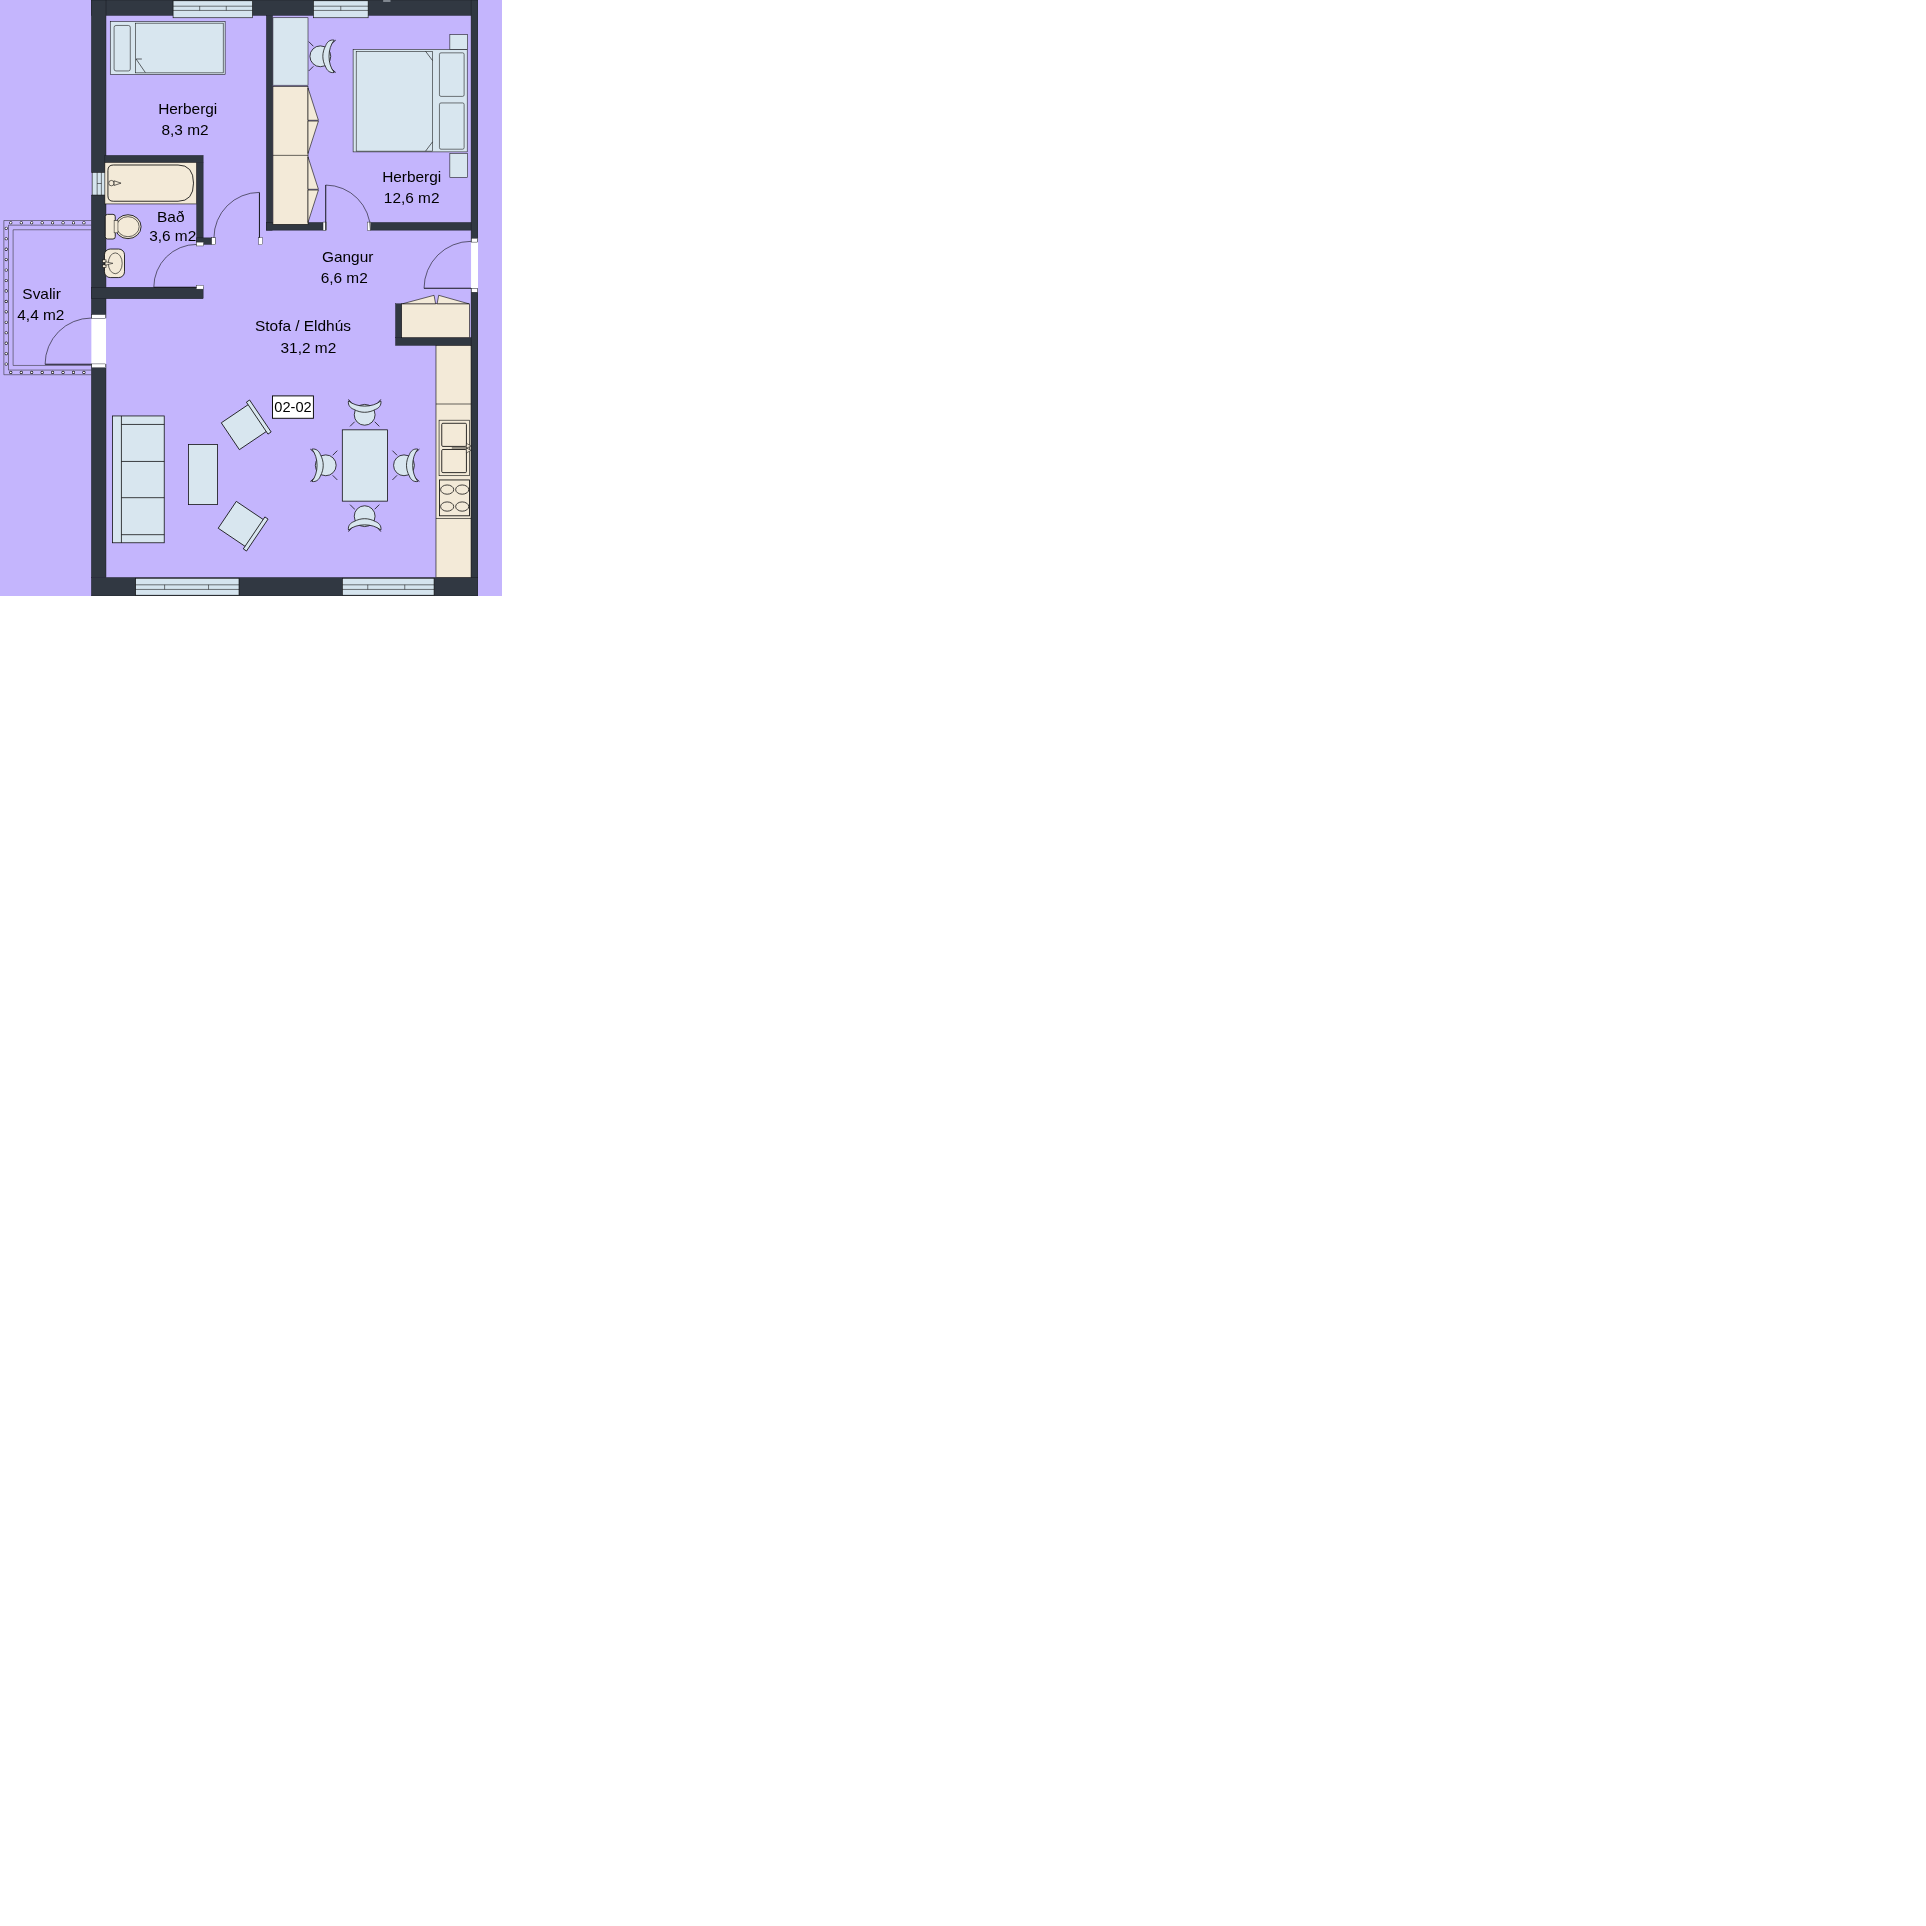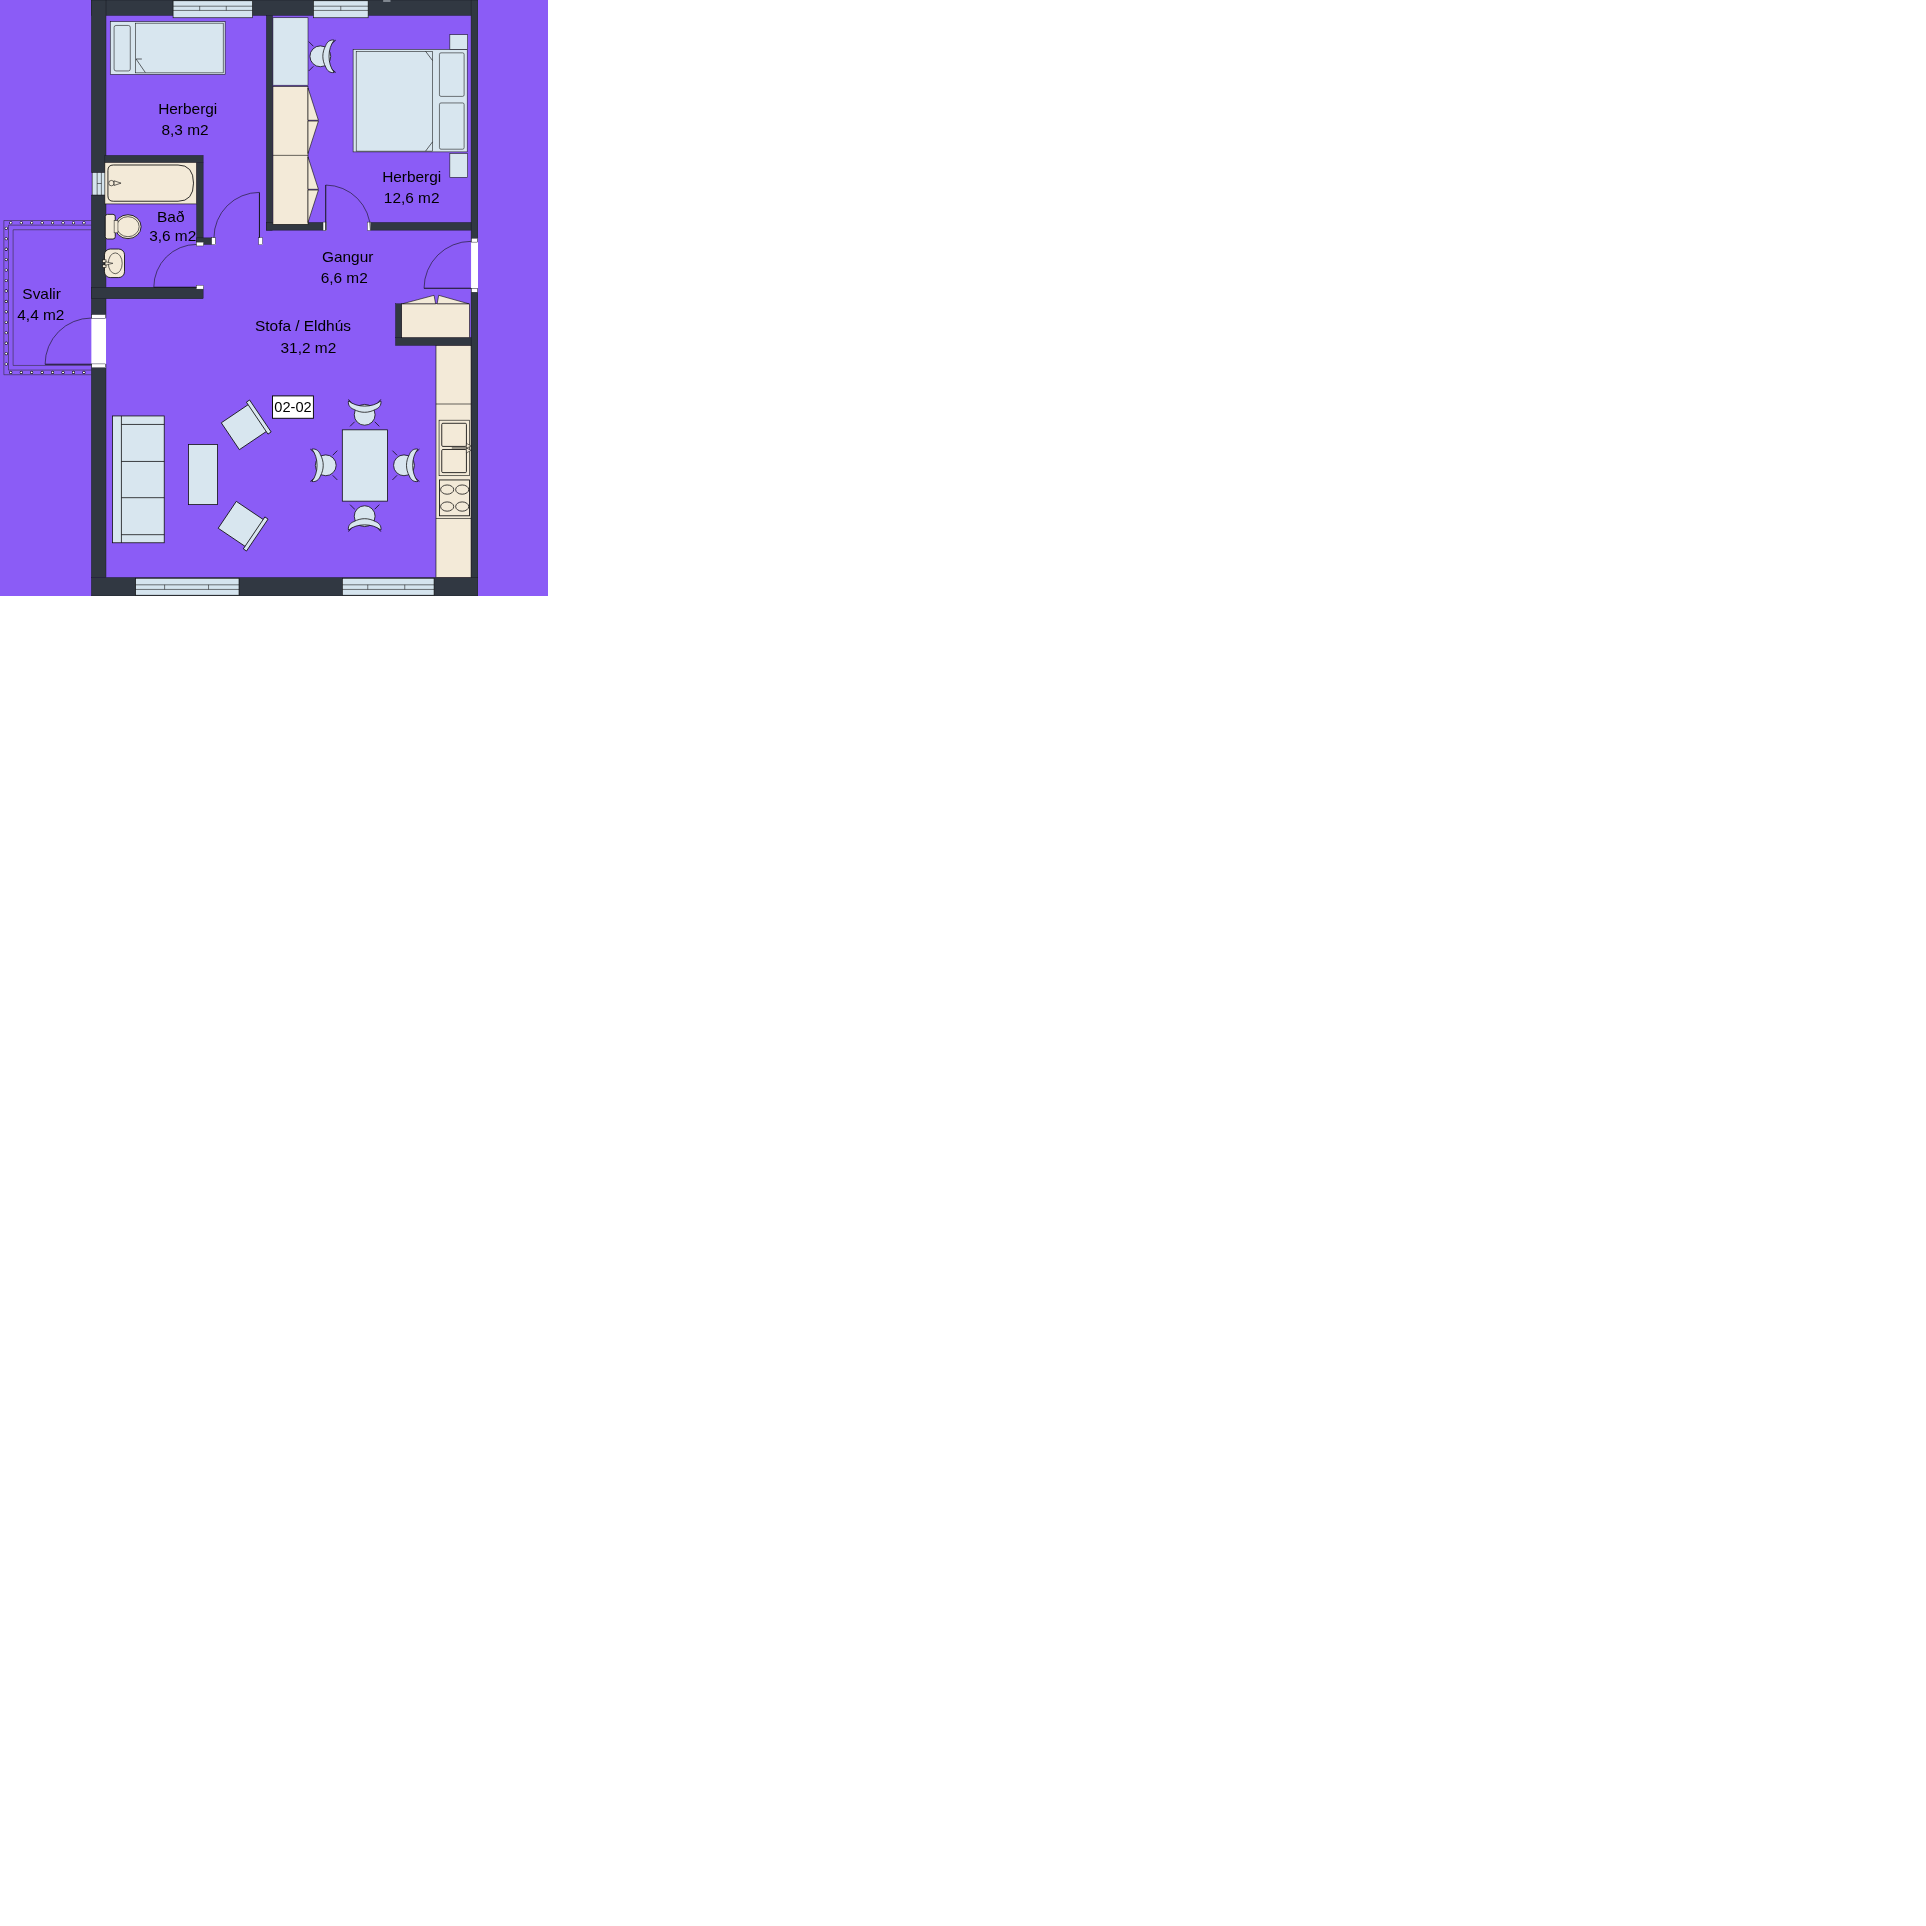--- a/index.html
+++ b/index.html
@@ -1,16 +1,16 @@
 <!DOCTYPE html>
 <html style="font-size:6.2px"><head>
 <meta charset="utf-8">
 <style>
   html,body{margin:0;padding:0;background:#ffffff;}
-  .stage{position:relative;width:548px;height:596px;background:#8b5cf6;overflow:hidden;
+  .stage{position:relative;width:502px;height:596px;background:#c4b5fd;overflow:hidden;
          font-family:"Liberation Sans", sans-serif;text-decoration:underline;}
   svg{position:absolute;left:0;top:0;}
   .wall{fill:#313842;stroke:#10131a;stroke-width:1;}
   .win{fill:#d5e4ee;stroke:#0c0c0c;stroke-width:1.6;}
   .winline{stroke:#0c0c0c;stroke-width:1.4;fill:none;}
   .blue{fill:#d8e6ef;stroke:#0c0c0c;stroke-width:2;}
   .blueThin{fill:#d8e6ef;stroke:#0c0c0c;stroke-width:1.4;}
   .cream{fill:#f3ead8;stroke:#0c0c0c;stroke-width:1.6;}
   .creamBold{fill:#f3ead8;stroke:#0c0c0c;stroke-width:2.2;}
   .ln{stroke:#0c0c0c;stroke-width:1.6;fill:none;}

